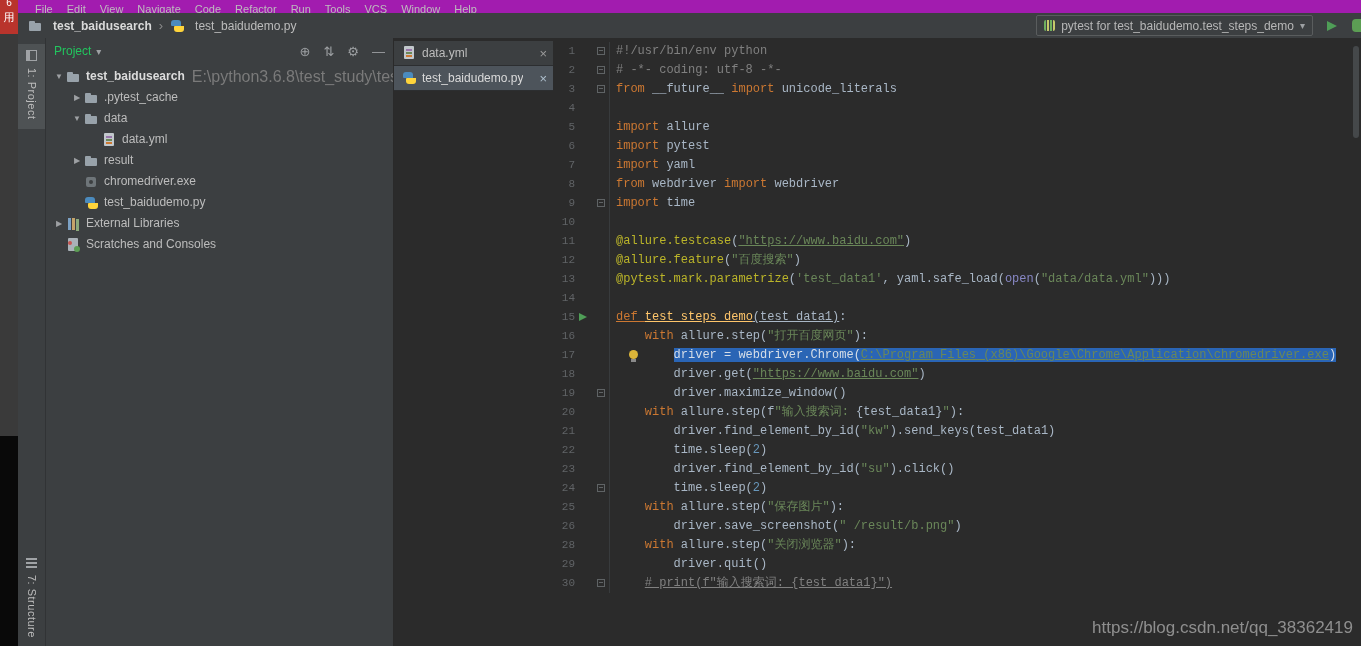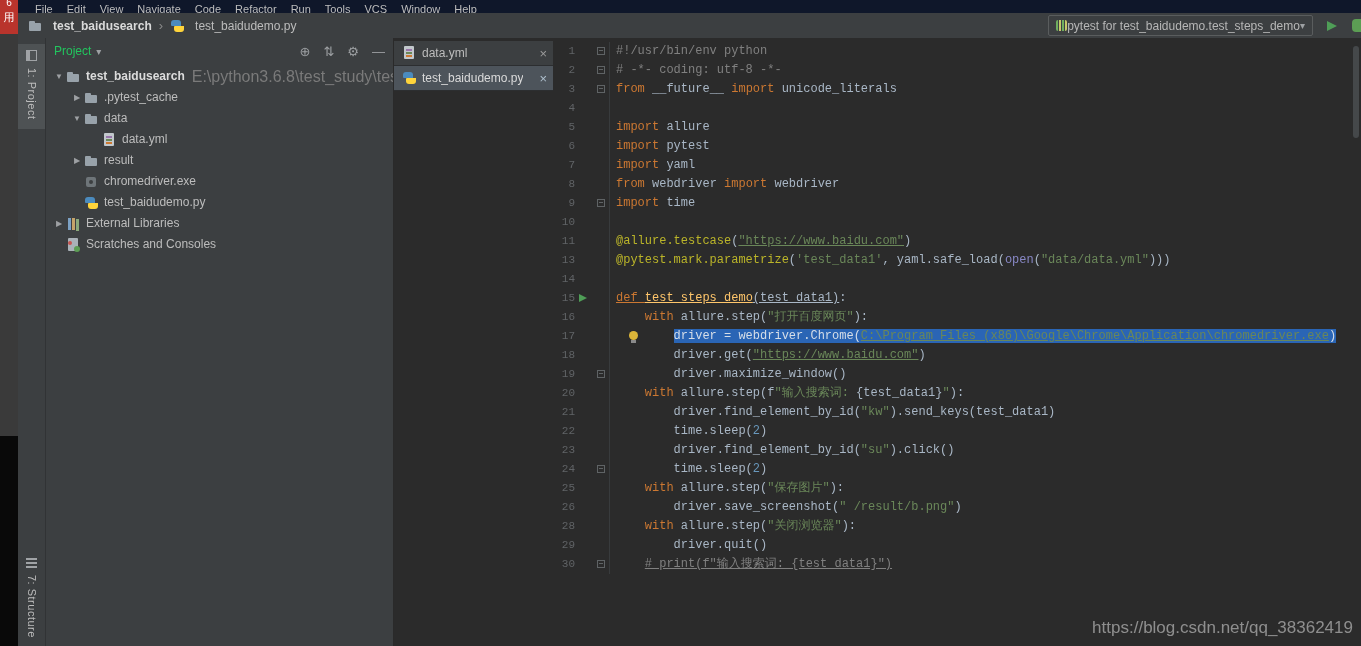--- a/index.html
+++ b/index.html
@@ -6,31 +6,31 @@
   .stage{position:relative;width:1361px;height:646px;overflow:hidden;background:#2b2b2b;
          font-family:"Liberation Sans","DejaVu Sans",sans-serif;-webkit-font-smoothing:antialiased;}
   
   .ext-strip{position:absolute;left:0;top:0;width:18px;height:100%;background:#3a3a3a;z-index:5;}
   .ext-red{position:absolute;left:0;top:0;width:18px;height:34px;background:#b9342c;color:#fff;
            font-size:11px;text-align:center;line-height:1;}
   .ext-top{display:block;margin-top:-2px;font-size:10px;}
   .ext-char{display:block;margin-top:4px;}
   .ext-black{position:absolute;left:0;bottom:0;width:18px;height:210px;background:#090909;}
   
-  .menu-bar{position:absolute;left:18px;right:0;top:0;height:13px;background:#0f172a;overflow:hidden;padding-left:10px;}
+  .menu-bar{position:absolute;left:18px;right:0;top:0;height:13px;background:#a21caf;overflow:hidden;padding-left:10px;}
   .menu-item{display:inline-block;color:#bdbdbd;font-size:11px;line-height:13px;padding:0 7px;transform:translateY(-1px);}
   
   .toolbar{position:absolute;left:18px;right:0;top:13px;height:25px;background:#3c3f41;
            border-bottom:1px solid #2a2a2a;overflow:hidden;}
   .crumbs{position:absolute;left:10px;top:0;height:25px;display:flex;align-items:center;gap:5px;}
   .crumb-main{color:#dadada;font-size:12px;font-weight:bold;}
   .crumb-file{color:#bcbcbc;font-size:12px;}
   .crumb-sep{color:#8a8a8a;font-size:13px;margin:0 2px;}
   .run-combo{position:absolute;right:48px;top:2px;height:19px;border:1px solid #5a5d5e;border-radius:2px;
-             display:flex;align-items:center;gap:0;padding:0 7px;background:#3c3f41;}
+             display:flex;align-items:center;gap:6px;padding:0 7px;background:#3c3f41;}
   .combo-label{color:#b7b7b7;font-size:12px;white-space:nowrap;}
   .combo-caret{color:#9da0a3;font-size:10px;}
   .ticon-pytest{display:inline-block;width:11px;height:11px;flex:none;
       background:repeating-linear-gradient(90deg,#6faf5f 0 2px,#3c3f41 2px 3px,#c6c96b 3px 5px,#3c3f41 5px 6px);
       border-radius:2px;}
   .run-button{position:absolute;right:24px;top:8px;width:0;height:0;
       border-left:10px solid #4f9e57;border-top:5px solid transparent;border-bottom:5px solid transparent;}
   .debug-button{position:absolute;right:-5px;top:6px;width:14px;height:13px;background:#5c9e54;border-radius:4px;}
   
   .tool-strip{position:absolute;left:18px;top:38px;bottom:0;width:27px;background:#3c3f41;
@@ -287,20 +287,25 @@
           <span class="g-num">10</span>
           <span class="g-act"></span>
           <span class="code"></span>
         </div>
         <div class="cl">
           <span class="g-num">11</span>
           <span class="g-act"></span>
           <span class="code"><span class="seg dec">@allure.testcase</span><span class="seg">(</span><span class="seg str u">"https://www.baidu.com"</span><span class="seg">)</span></span>
         </div>
         <div class="cl">
+          <span class="g-num">12</span>
+          <span class="g-act"></span>
+          <span class="code"><span class="seg dec">@allure.feature</span><span class="seg">(</span><span class="seg str">"百度搜索"</span><span class="seg">)</span></span>
+        </div>
+        <div class="cl">
           <span class="g-num">13</span>
           <span class="g-act"></span>
           <span class="code"><span class="seg dec">@pytest.mark.parametrize</span><span class="seg">(</span><span class="seg str">'test_data1'</span><span class="seg">, yaml.safe_load(</span><span class="seg bi">open</span><span class="seg">(</span><span class="seg str">"data/data.yml"</span><span class="seg">)))</span></span>
         </div>
         <div class="cl">
           <span class="g-num">14</span>
           <span class="g-act"></span>
           <span class="code"></span>
         </div>
         <div class="cl">

